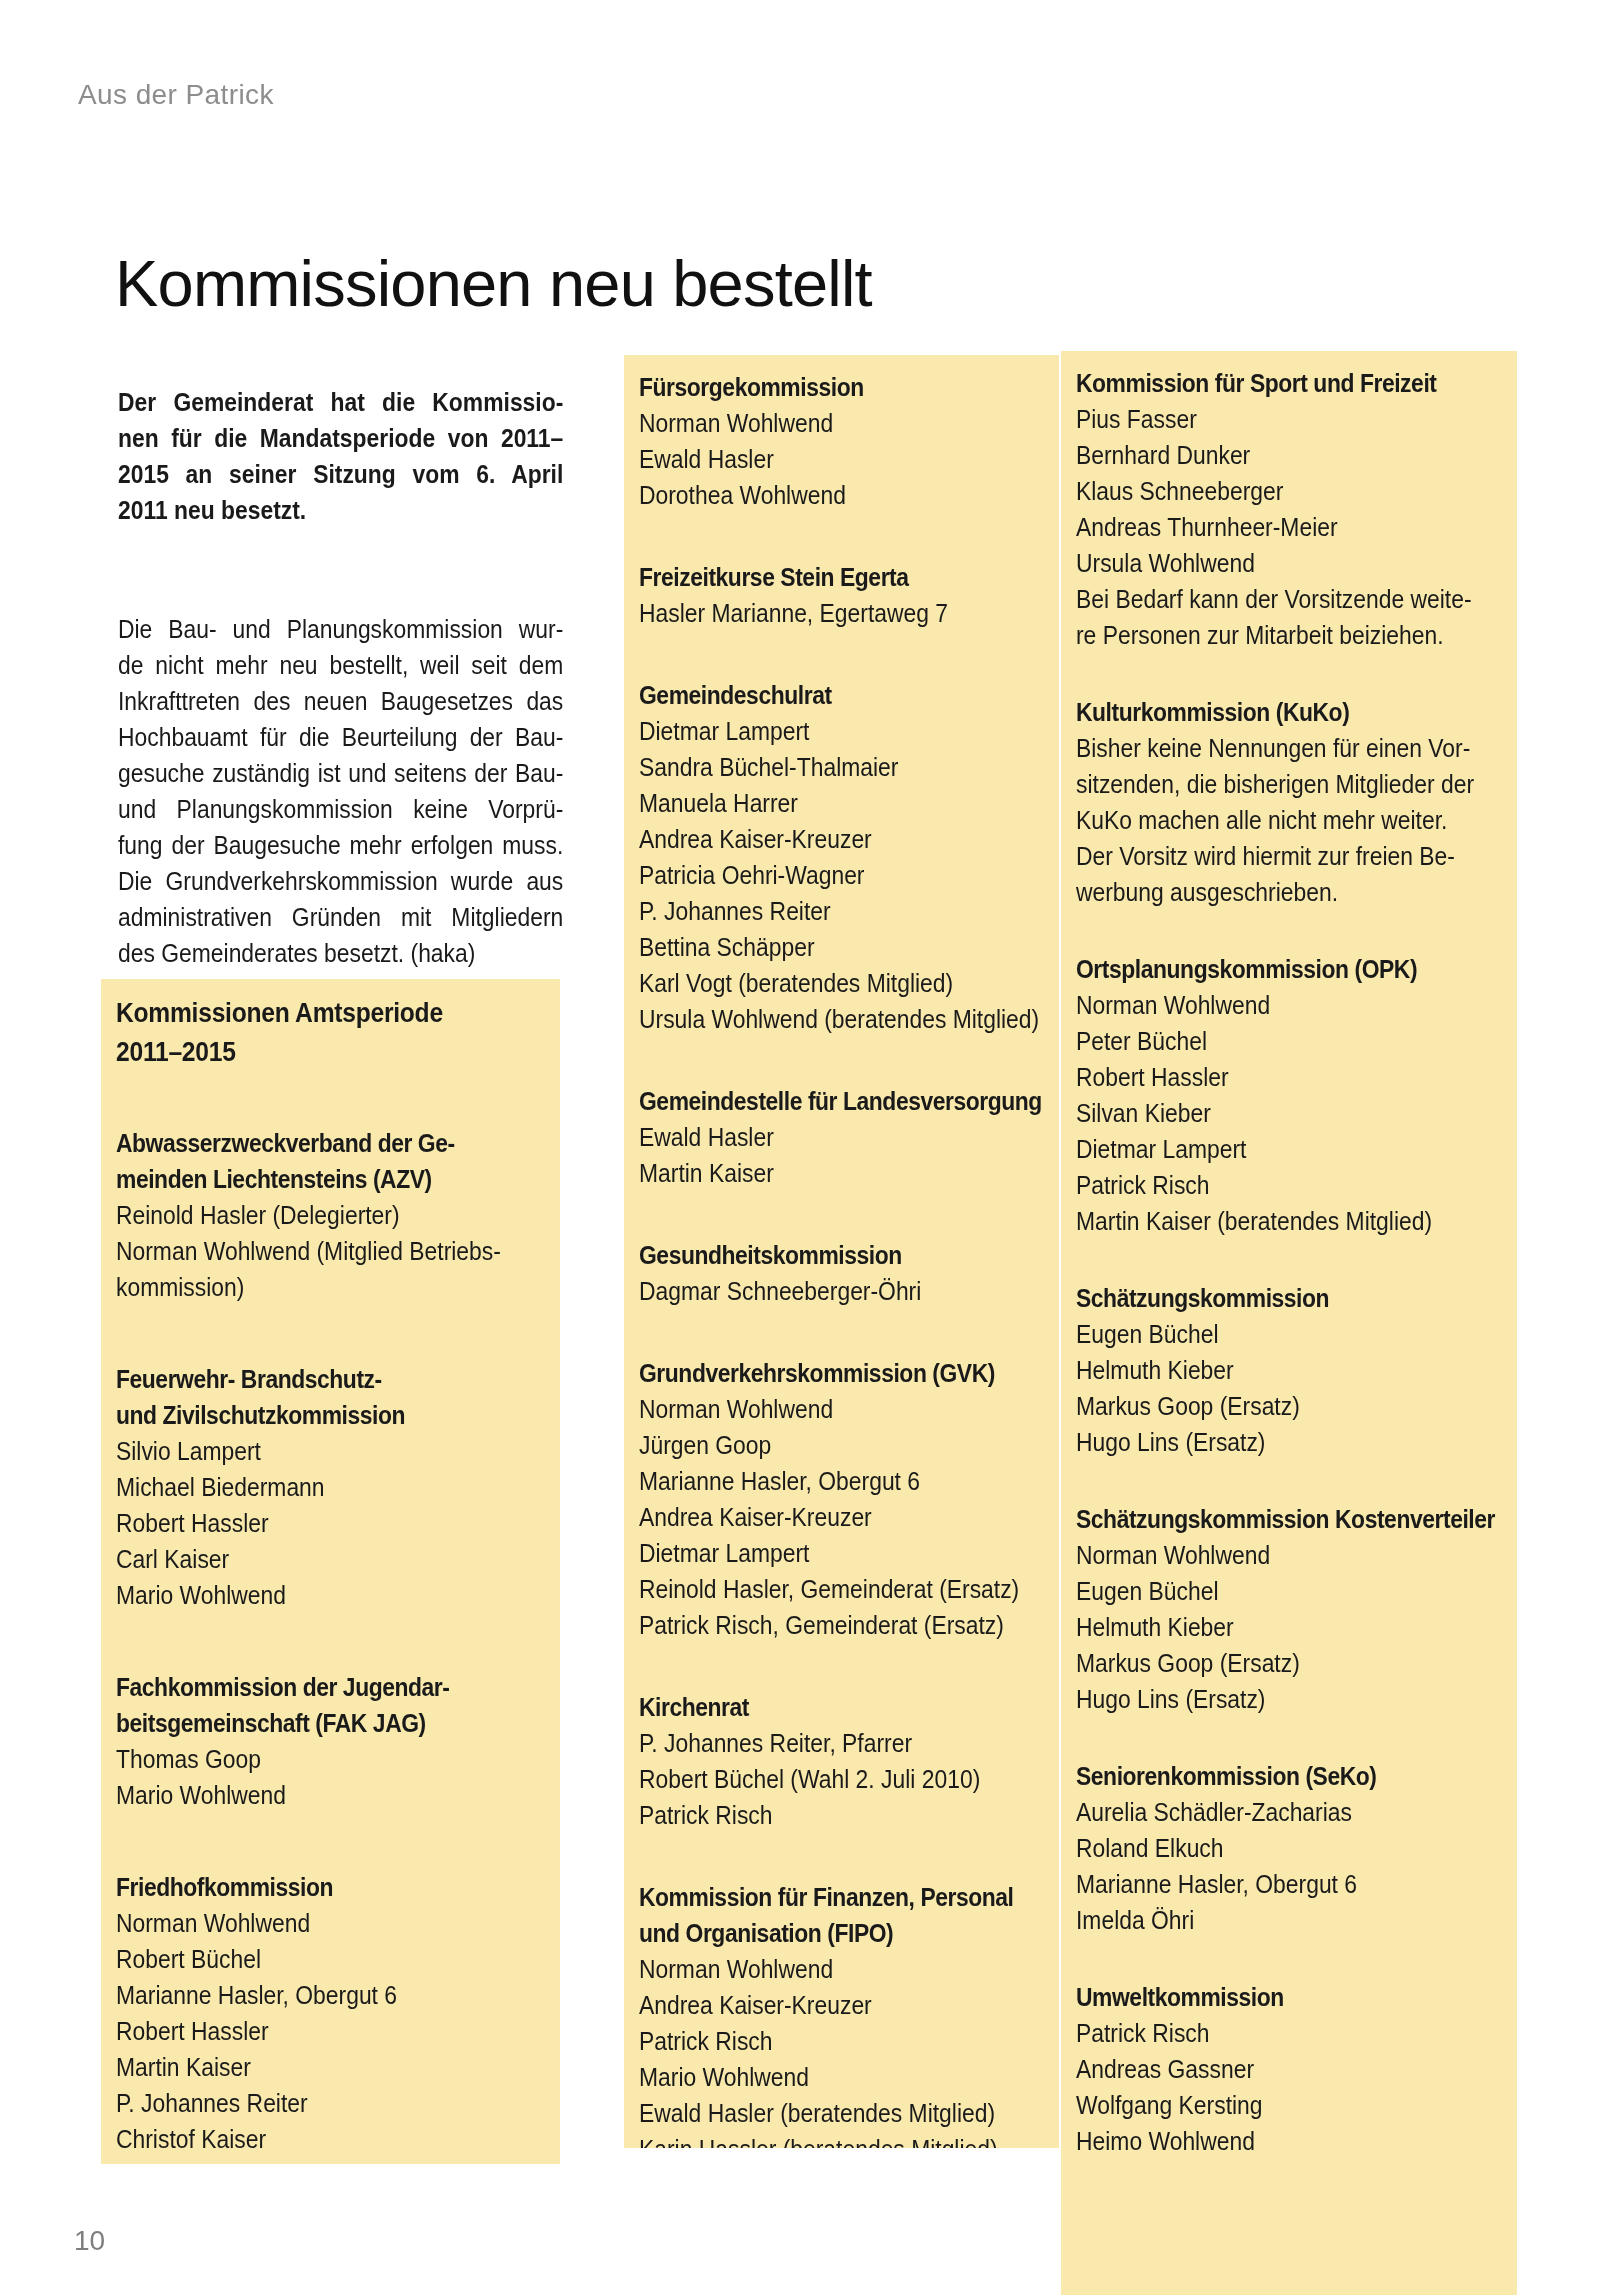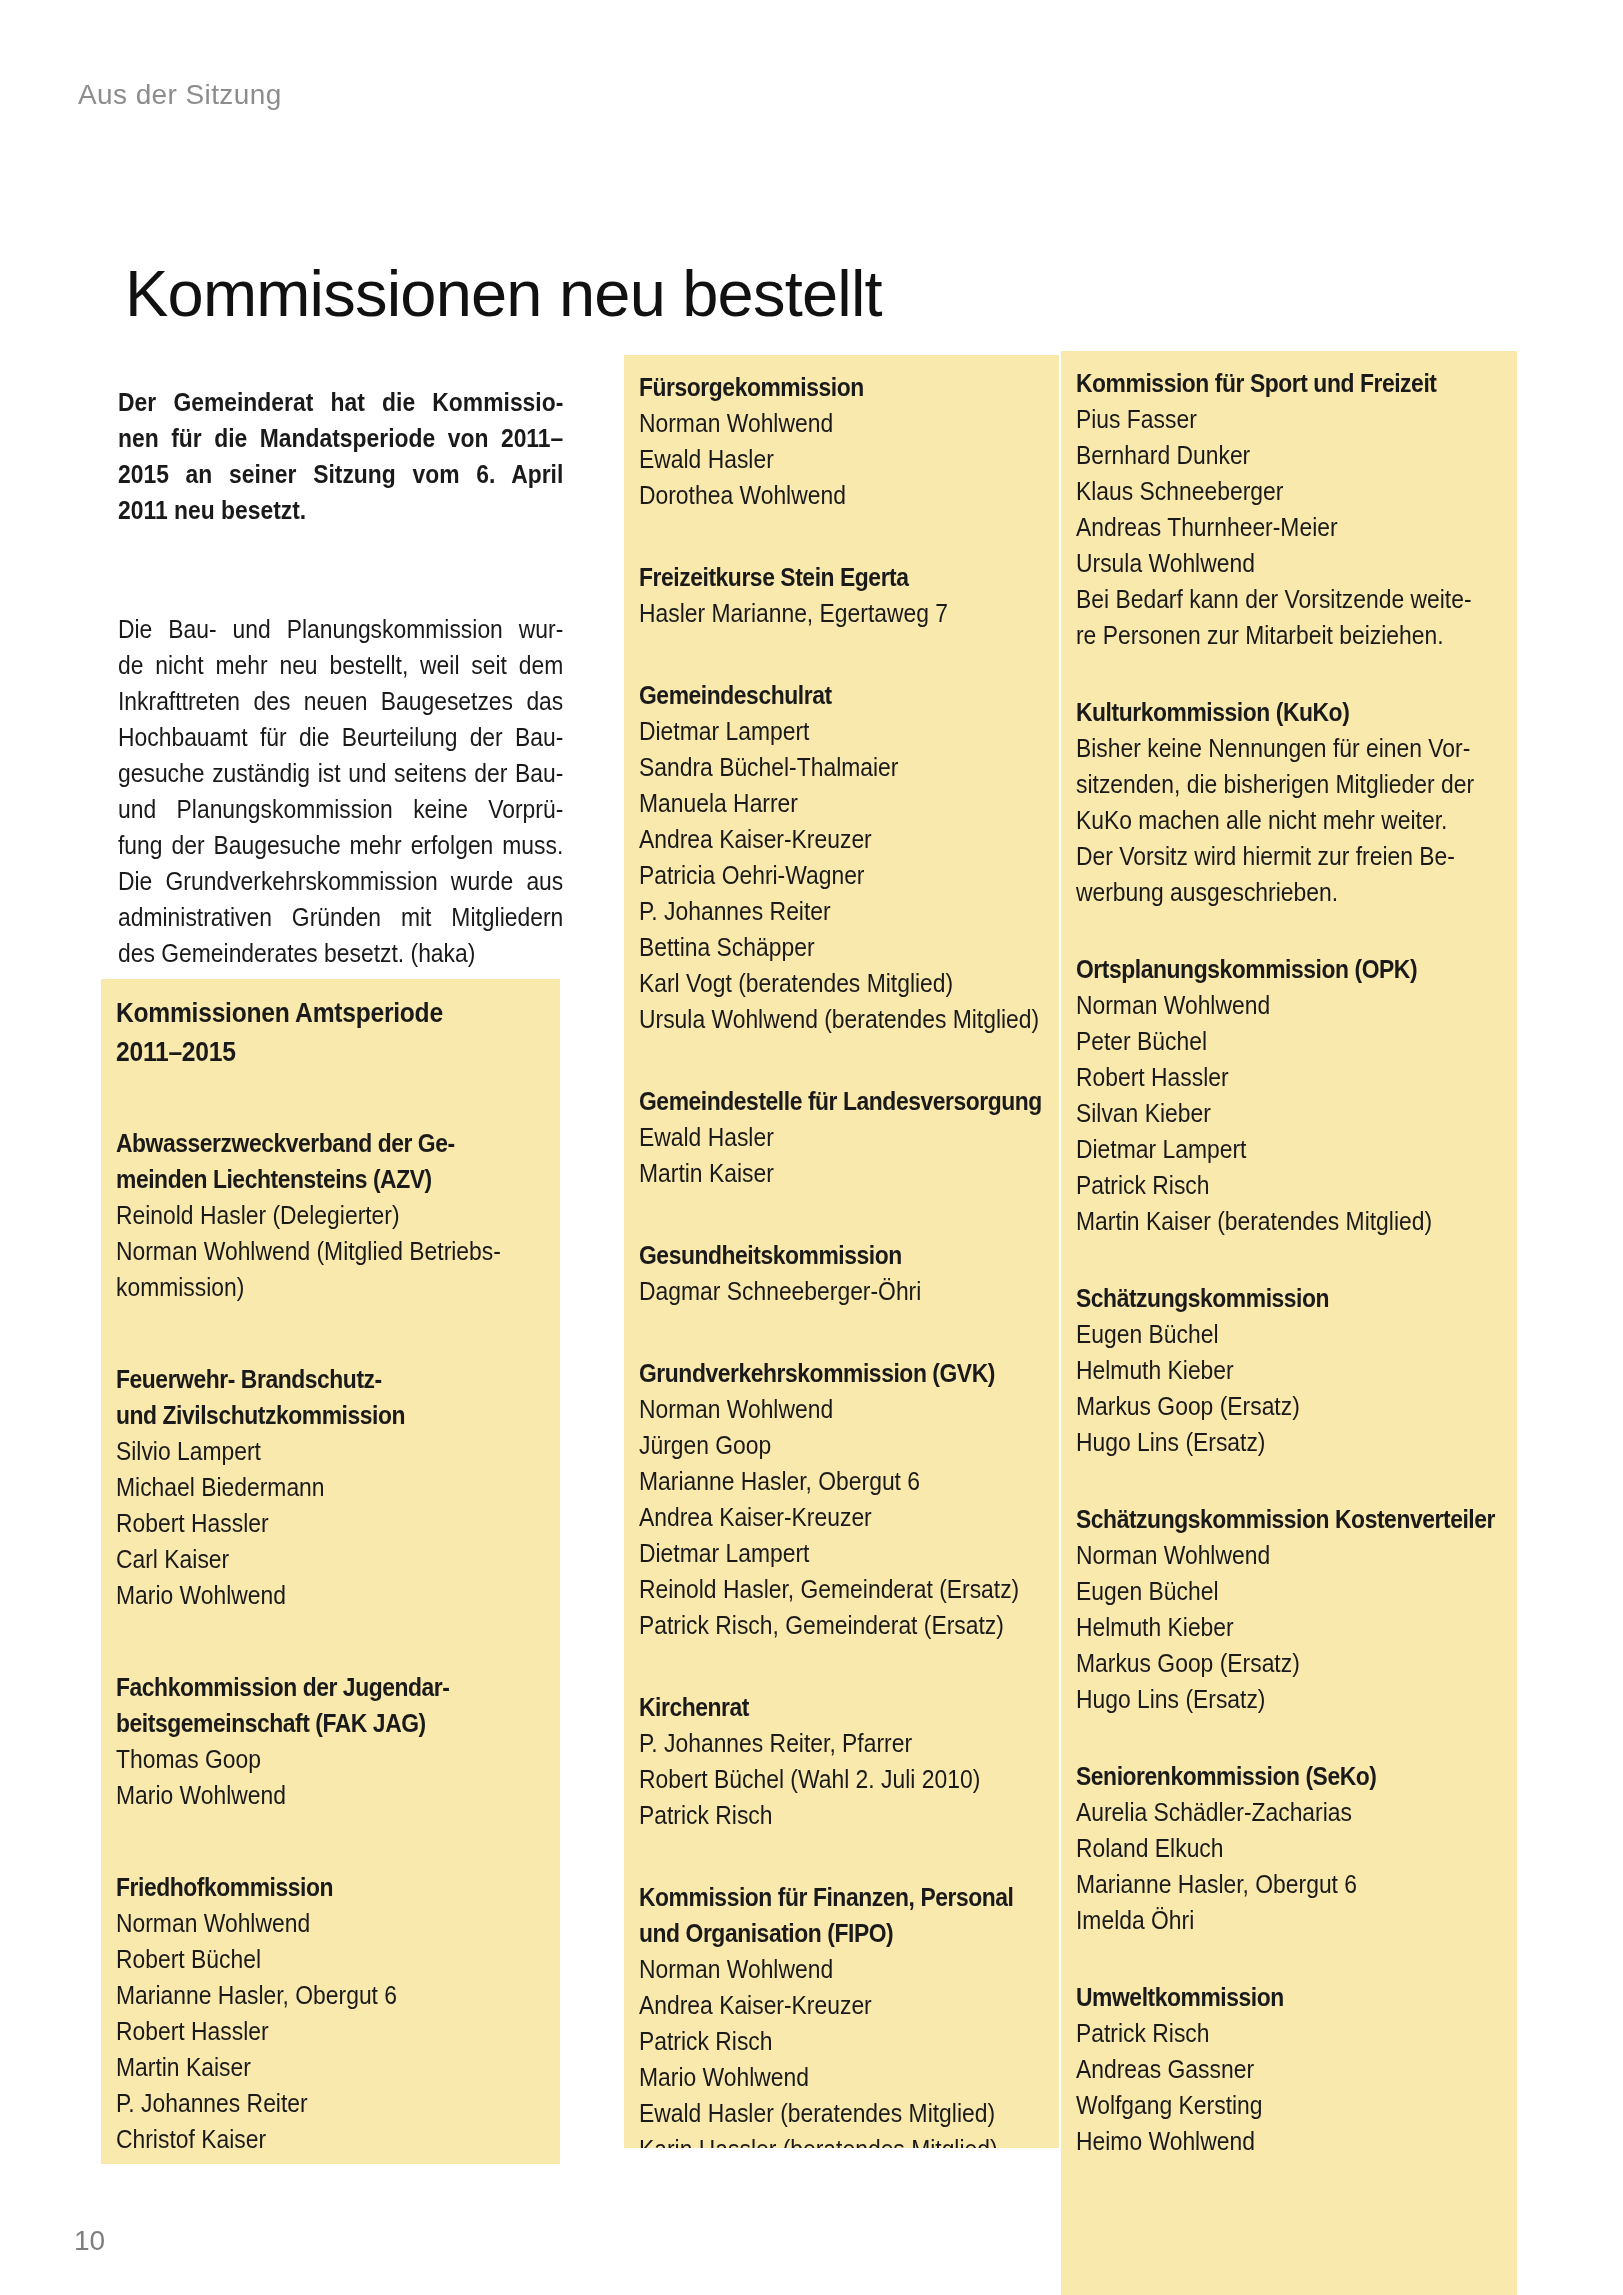--- a/index.html
+++ b/index.html
@@ -56,23 +56,23 @@
   #box-right  .section + .section { margin-top:41px; }
 
   .page-number {
     position:absolute; left:74px; top:2225px;
     font-size:28px; color:#7e7e7e;
   }
 </style>
 </head>
 <body>
 
-<div class="kicker">Aus der Sitzung</div>
-
-<h1 class="page-title" style="margin:10px;font-weight:normal;">Kommissionen neu bestellt</h1>
+<div class="kicker">Aus der Patrick</div>
+
+<h1 class="page-title" style="margin:0;font-weight:normal;">Kommissionen neu bestellt</h1>
 
 <div class="intro">
   <div class="shrink txt">
     <div class="lead">
         <div class="jline">Der Gemeinderat hat die Kommissio-</div>
         <div class="jline">nen für die Mandatsperiode von 2011–</div>
         <div class="jline">2015 an seiner Sitzung vom 6. April</div>
         <div class="lline">2011 neu besetzt.</div>
       </div>
     <div class="bodypar">

